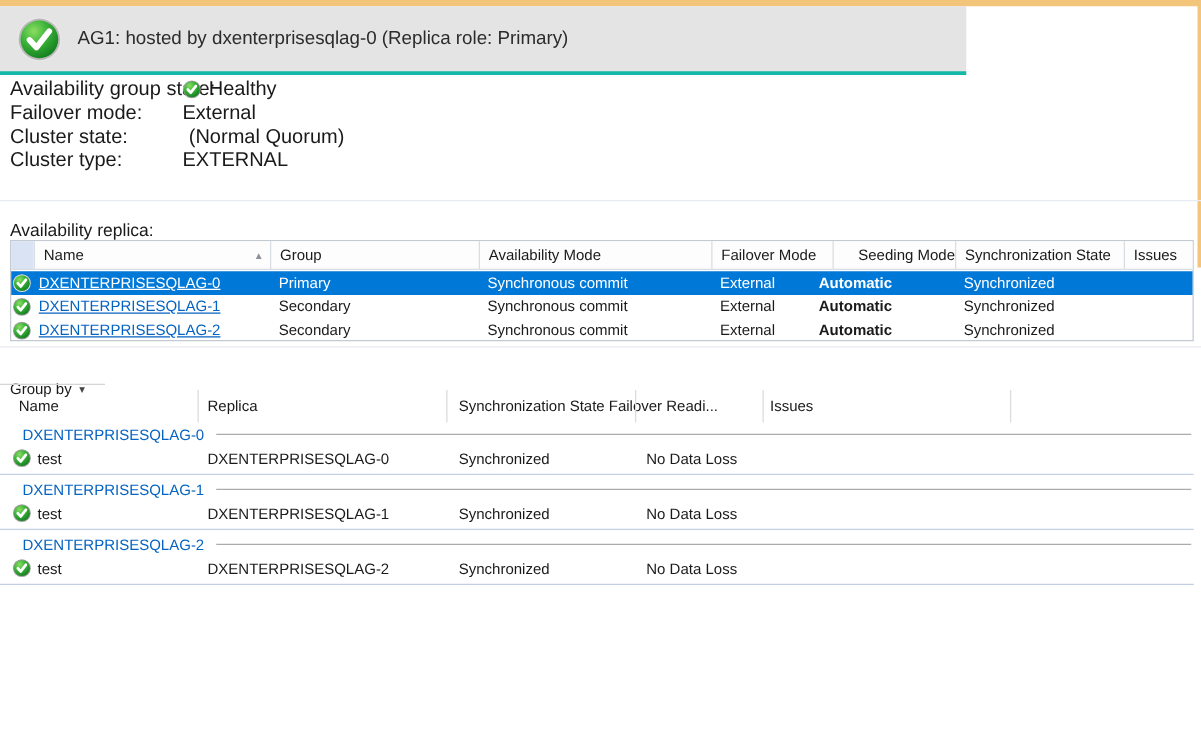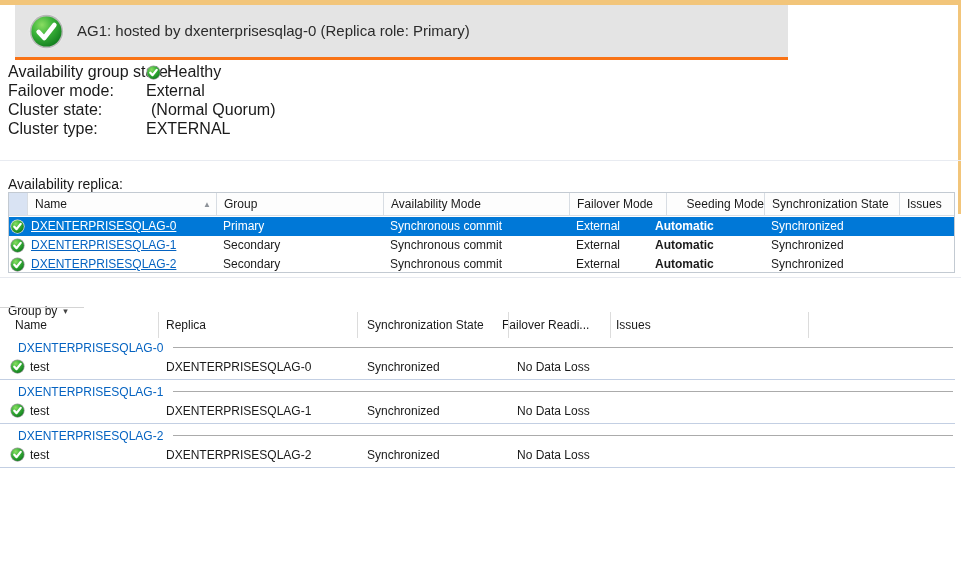--- a/index.html
+++ b/index.html
@@ -5,21 +5,21 @@
   html,body{margin:0;padding:0;}
   body{
     width:961px;height:586px;position:relative;overflow:hidden;
     background:#ffffff;
     font-family:"Liberation Sans", sans-serif;
     color:#1a1a1a;
   }
   
   .top-border{position:absolute;left:0;top:0;width:961px;height:5px;background:#f2c57a;}
   .right-border{position:absolute;right:0;top:0;width:3px;height:214px;background:#f2c57a;}
-  .hdr{position:absolute;left:0;top:5px;width:773px;height:52px;background:#e4e4e4;border-bottom:3px solid #f97316;box-sizing:content-box;margin-left:15px;}
+  .hdr{position:absolute;left:0;top:5px;width:773px;height:52px;background:#e4e4e4;border-bottom:3px solid #14b8a6;box-sizing:content-box;}
   .hdr h1{position:absolute;left:62px;top:0;margin:0;line-height:52px;font-size:15px;font-weight:400;color:#2b2b2b;white-space:nowrap;}
   .icon-lg{position:absolute;left:13px;top:8px;width:37px;height:37px;}
   .icon-sm{display:inline-block;width:15px;height:15px;}
 
   
   .summary{position:absolute;left:8px;top:62px;}
   .srow{height:19px;line-height:19px;font-size:16px;white-space:nowrap;}
   .slabel{display:inline-block;width:138px;}
   .srow .icon-sm{vertical-align:-3px;margin-right:6px;}
   .indent{padding-left:5px;}
@@ -188,21 +188,21 @@
 <div class="sep2"></div>
 
 <div class="groupby">
   <span>Group by</span><span class="caret">▾</span>
 </div>
 <div class="gb-line"></div>
 
 <div class="t2h" style="left:15px">Name</div>
 <div class="t2h" style="left:166px">Replica</div>
 <div class="t2h" style="left:367px">Synchronization State</div>
-<div class="t2h" style="left:502px">Failover Readi...</div>
+<div class="t2h" style="left:487px">Failover Readi...</div>
 <div class="t2h" style="left:616px">Issues</div>
 <div class="t2div" style="left:158px"></div>
 <div class="t2div" style="left:357px"></div>
 <div class="t2div" style="left:508px"></div>
 <div class="t2div" style="left:610px"></div>
 <div class="t2div" style="left:808px"></div>
 
 <div class="t2group" style="top:340px">
   <span class="gname">DXENTERPRISESQLAG-0</span>
     <span class="gline"></span>

